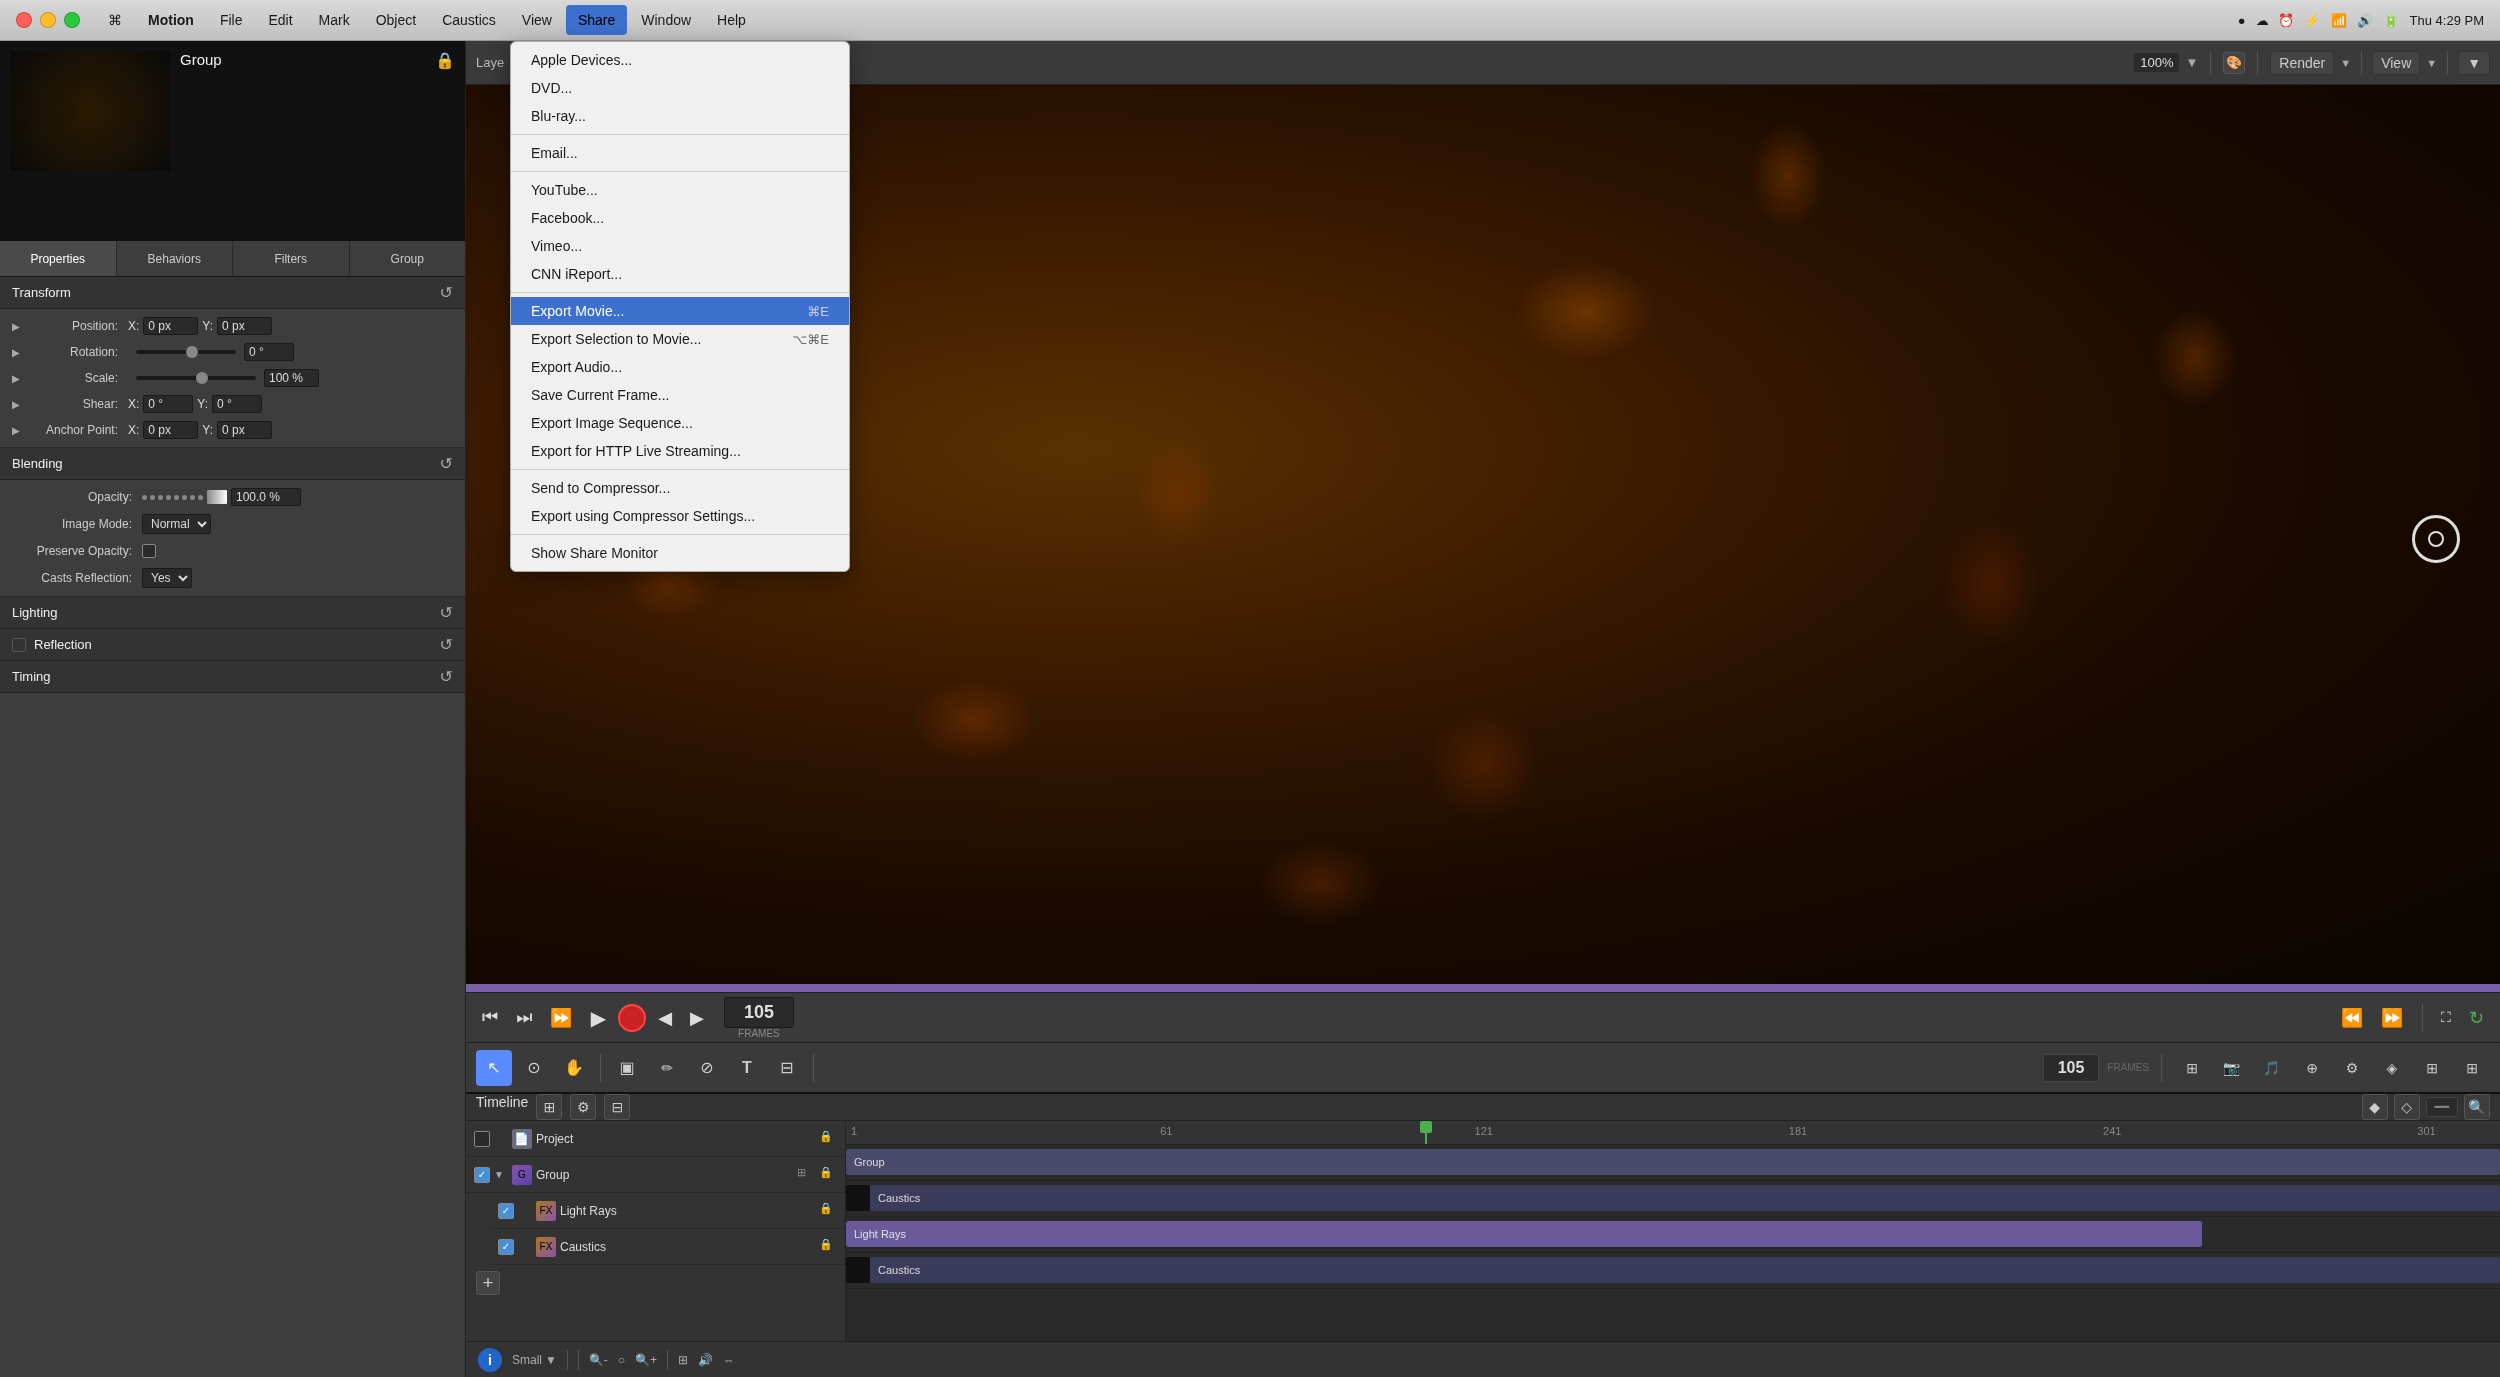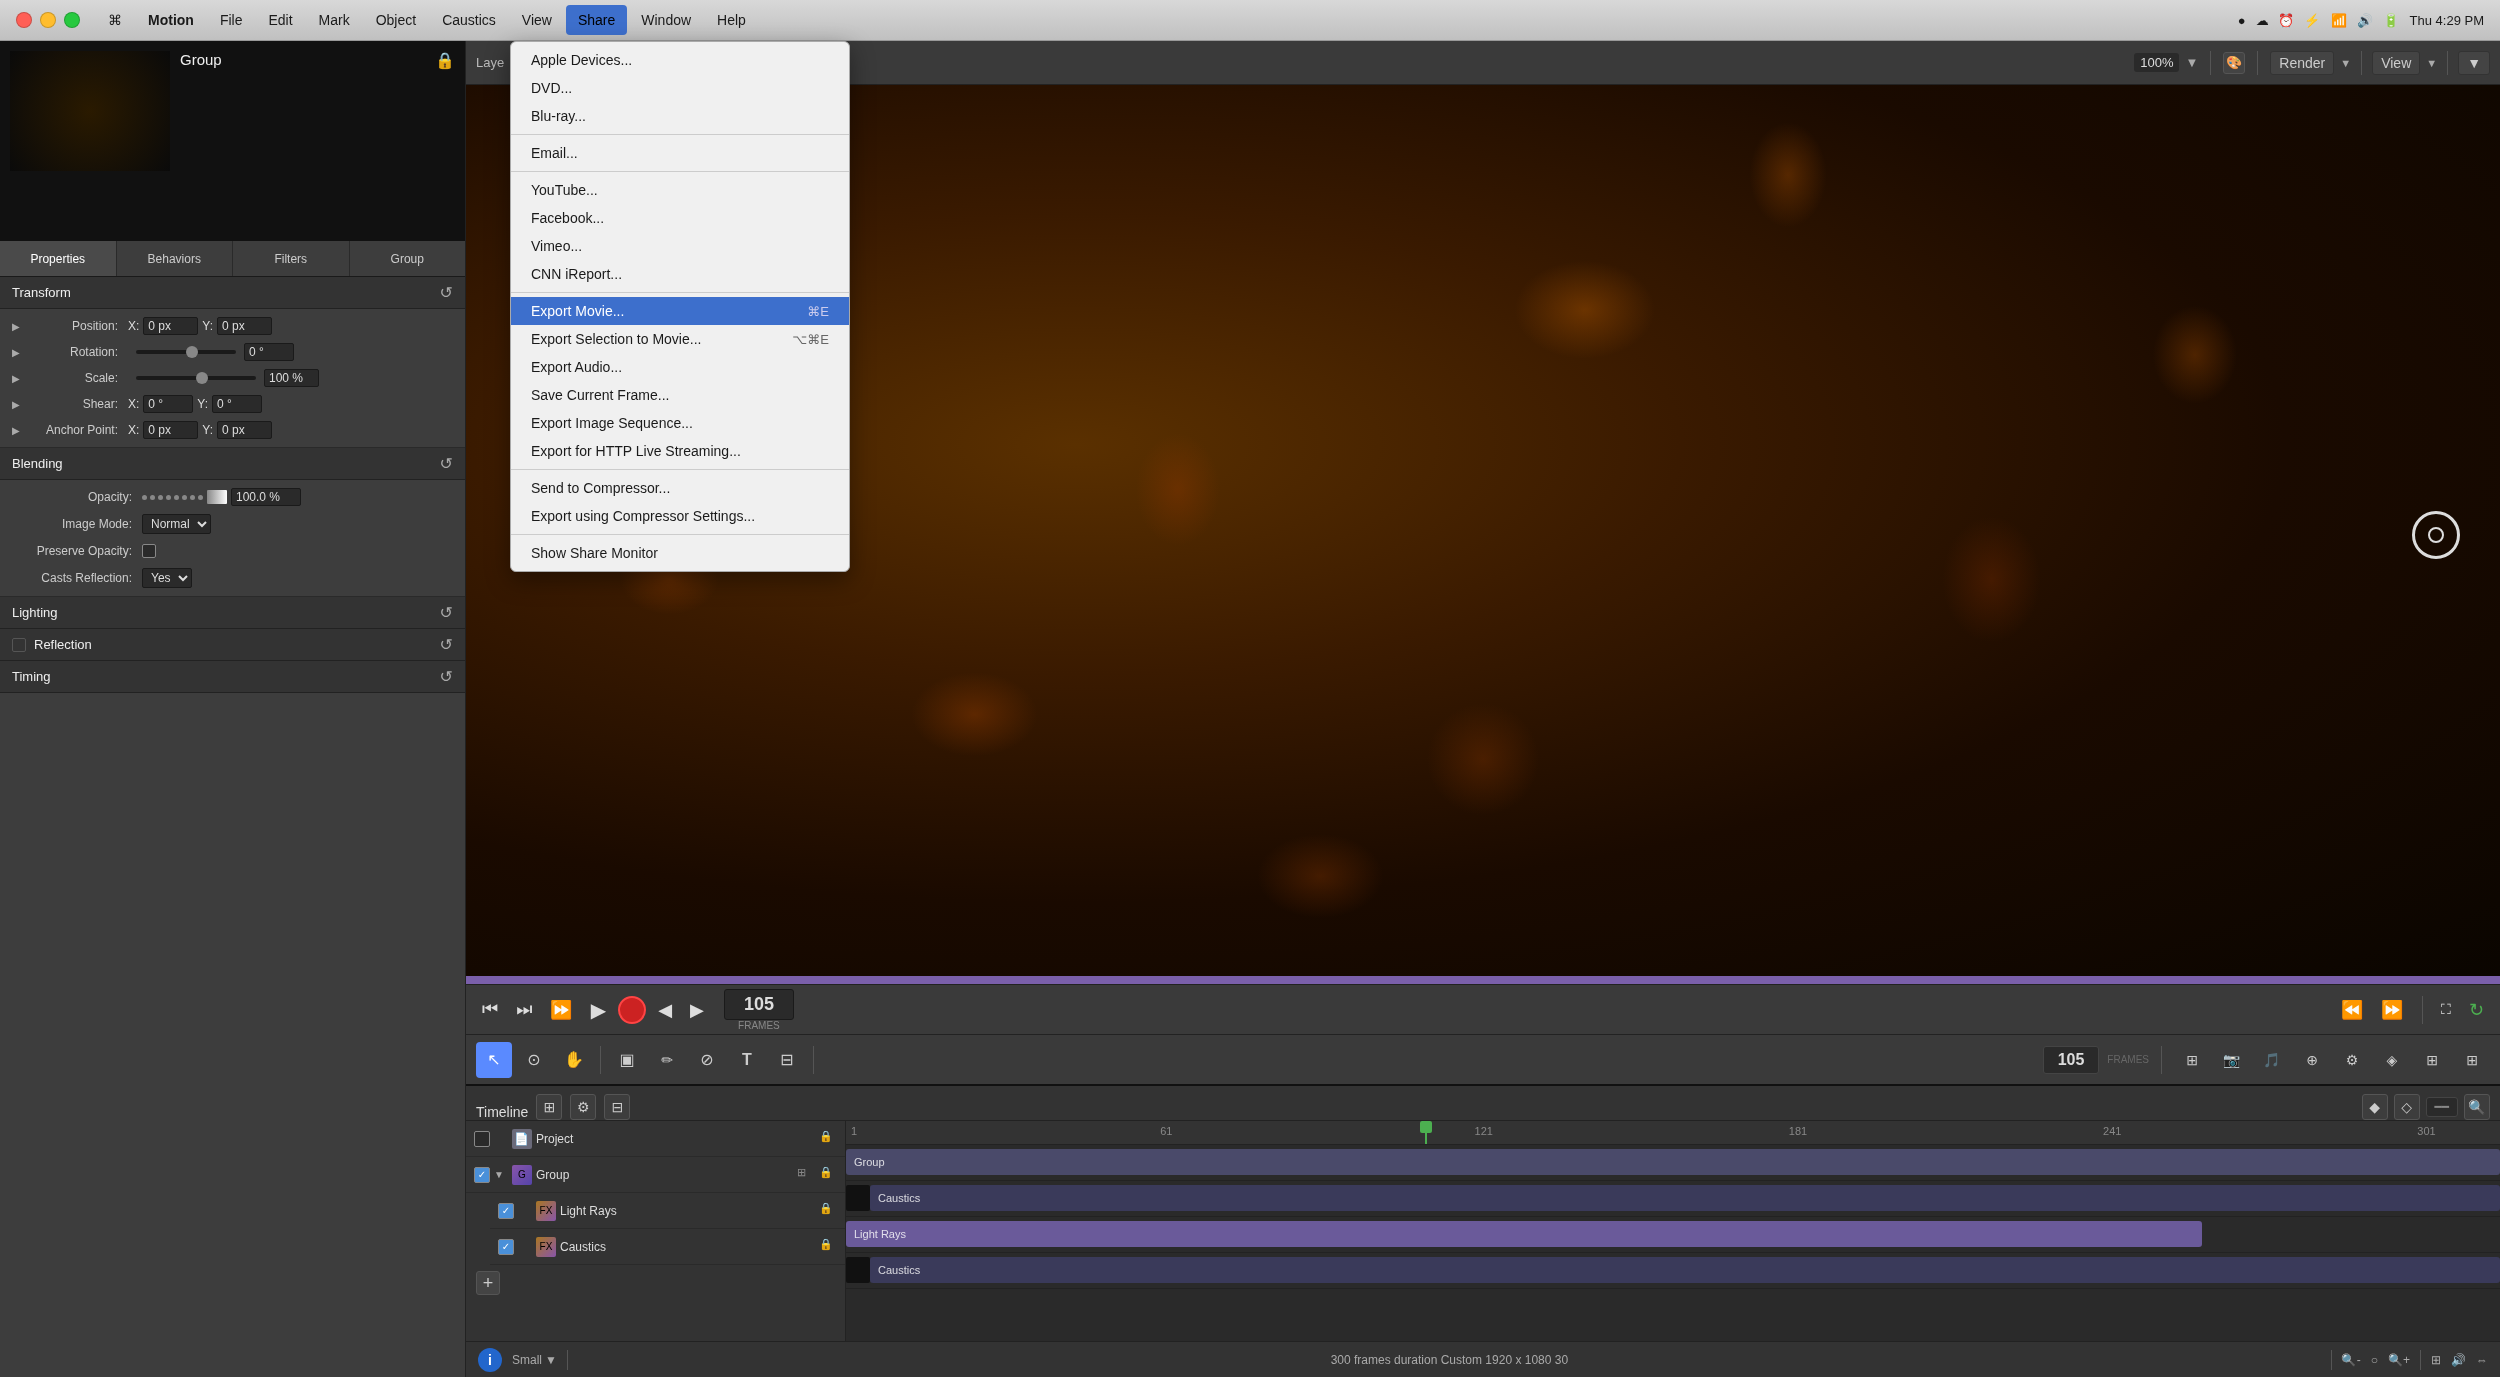--- a/index.html
+++ b/index.html
@@ -444,23 +444,23 @@
 
     
     #timeline-area {
       background: #2d2d2d;
       border-top: 2px solid #111;
       display: flex;
       flex-direction: column;
     }
     #timeline-header {
       display: flex;
-      align-items: flex-end;
+      align-items: flex-start;
       background: #333;
-      height: 35px;
+      height: 27px;
       padding: 0 10px;
       gap: 8px;
       border-bottom: 1px solid #222;
     }
     #timeline-title {
       color: #ddd;
       font-size: 14px;
       font-weight: 500;
     }
     .timeline-header-btn {
@@ -1071,21 +1071,20 @@
       </div>
     </div>
 
     <div id="status-bar">
       <div class="status-icon">i</div>
       <div class="status-btn">
         <span>Small</span>
         <span>▼</span>
       </div>
       <div class="status-sep"></div>
-      <span id="status-text">300 frames duration  Custom  1920 x 1080  30</span>
       <div class="status-sep"></div>
       <div class="status-btn">🔍-</div>
       <div class="status-btn">○</div>
       <div class="status-btn">🔍+</div>
       <div style="width:1px;height:20px;background:#555;"></div>
       <div class="status-btn">⊞</div>
       <div class="status-btn">🔊</div>
       <div class="status-btn">⇔</div>
     </div>
 

